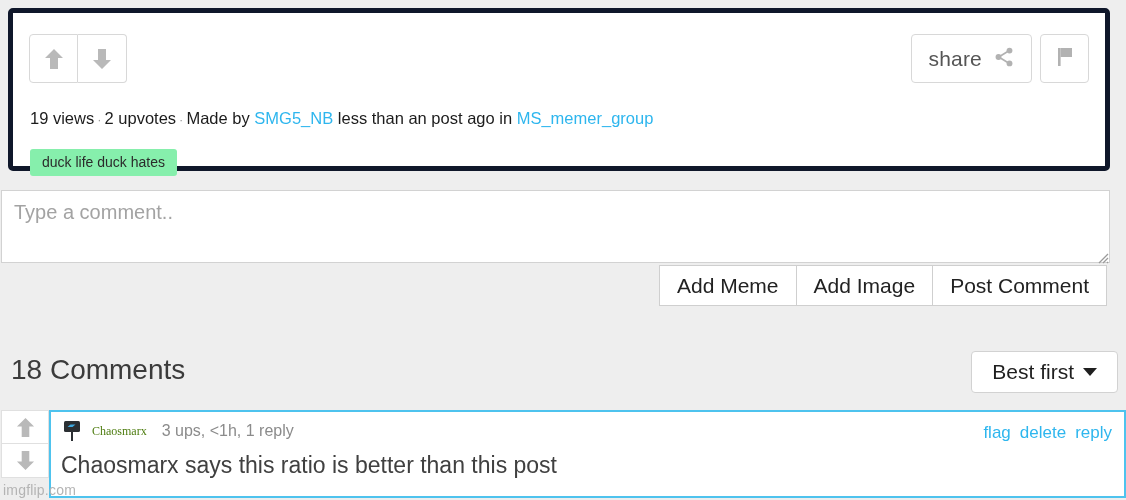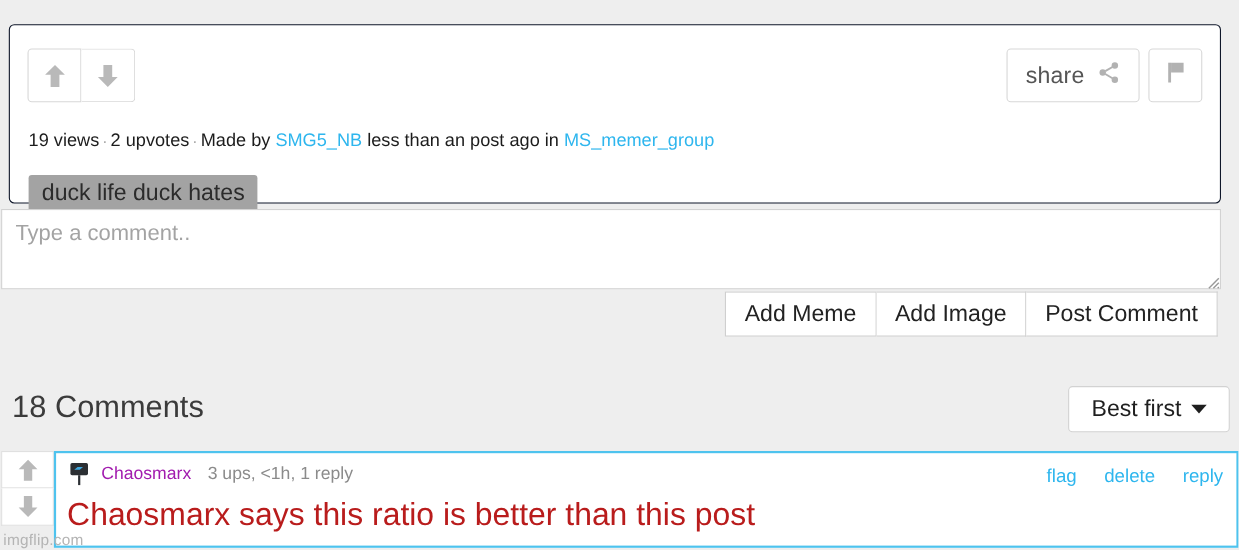--- a/index.html
+++ b/index.html
@@ -12,25 +12,25 @@
     background: #eeeeee;
     font-family: "Liberation Sans", sans-serif;
     overflow: hidden;
     position: relative;
   }
 
   
   .info-card {
     position: absolute;
     left: 8px;
-    top: 22px;
+    top: 8px;
     width: 1102px;
     height: 163px;
     background: #ffffff;
-    border: 1px solid #0f172a;
+    border: 5px solid #0f172a;
     border-radius: 5px;
     box-sizing: border-box;
   }
 
   .vote-group {
     position: absolute;
     left: 16px;
     top: 21px;
     display: flex;
   }
@@ -105,23 +105,23 @@
   .link {
     color: #2eb6ee;
     text-decoration: none;
     cursor: pointer;
   }
 
   .tag-chip {
     position: absolute;
     left: 17px;
     top: 136px;
-    background: #a3a3a3;
+    background: #86efac;
     color: #2b2b2b;
-    font-size: 21px;
+    font-size: 14px;
     padding: 5px 12px 6px 12px;
     border-radius: 3px;
     display: inline-block;
     cursor: pointer;
   }
 
   
   .composer-wrap {
     position: absolute;
     left: 0px;
@@ -262,43 +262,44 @@
     align-items: center;
     gap: 9px;
     white-space: nowrap;
   }
   .avatar {
     width: 22px;
     height: 22px;
     display: block;
   }
   .comment-author {
-    font-size: 16px;
-    color: #a21caf;
+    font-size: 12px;
+    color: #4d7c0f;
+    font-family: Liberation Serif, serif;
   }
   .comment-stats {
     font-size: 16px;
     color: #8b8b8b;
     margin-left: 6px;
     text-align: center;
   }
   .comment-links {
     position: absolute;
     right: 12px;
     top: 11px;
     display: flex;
-    gap: 25px;
+    gap: 9px;
     font-size: 17px;
   }
   .comment-text {
     position: absolute;
     left: 10px;
     top: 40px;
-    font-size: 29px;
-    color: #b91c1c;
+    font-size: 23px;
+    color: #404040;
     white-space: nowrap;
   }
 
   .watermark {
     position: absolute;
     left: 3px;
     top: 482px;
     font-size: 14px;
     color: #b4b4b4;
     letter-spacing: 0.2px;

